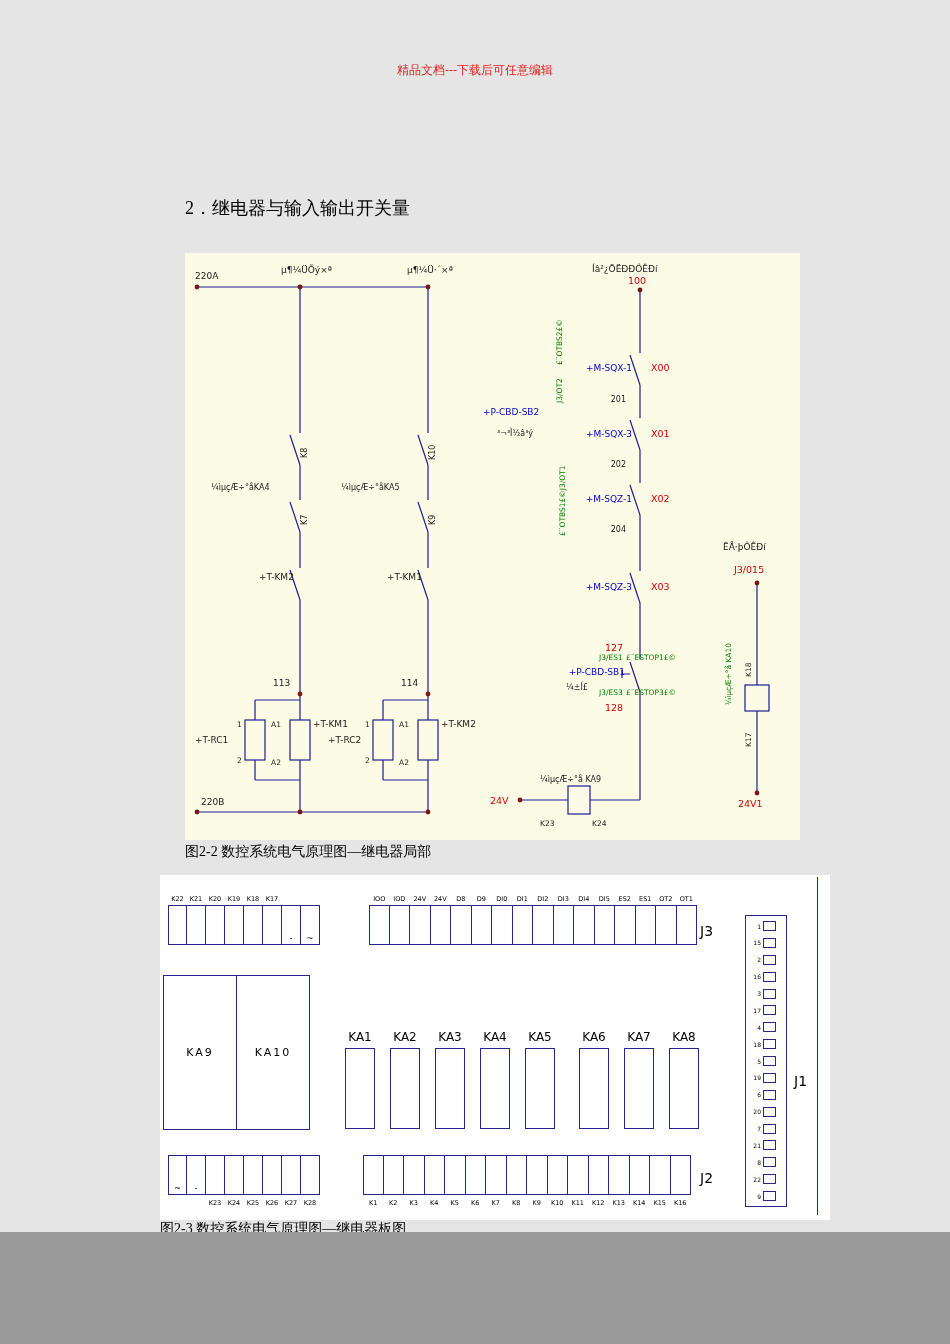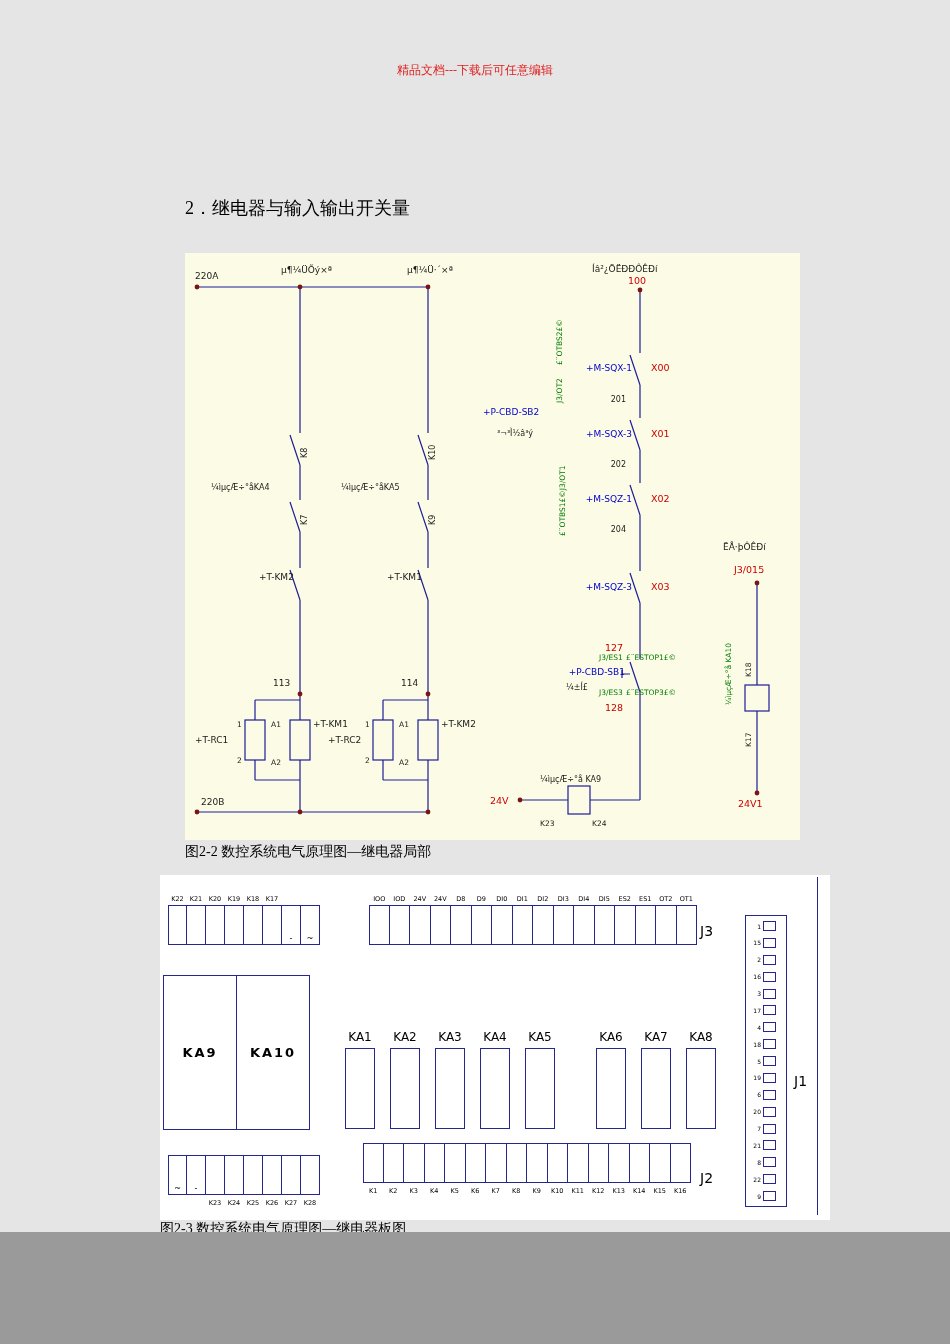--- a/index.html
+++ b/index.html
@@ -24,25 +24,25 @@
   #board{position:absolute;left:160px;top:875px;width:670px;height:345px;background:#fff;}
   .brow{position:absolute;display:flex;}
   .cell{width:19px;height:40px;border:1px solid #26268f;border-left:none;position:relative;background:#fff;}
   .cell:first-child{border-left:1px solid #26268f;}
   #j3row .cell,#j2row .cell{width:20.5px;}
   .tl{position:absolute;top:-11px;left:50%;transform:translateX(-50%);font-size:6.5px;white-space:nowrap;color:#000;}
   .bl{position:absolute;bottom:-13px;left:50%;transform:translateX(-50%);font-size:6.5px;white-space:nowrap;color:#000;}
   .mk{position:absolute;bottom:1px;width:100%;text-align:center;font-size:8px;color:#000;}
   #bigrelay{position:absolute;left:3px;top:100px;width:147px;height:155px;border:1px solid #26268f;display:flex;}
   #bigrelay .half{flex:1;border-right:1px solid #26268f;display:flex;align-items:center;justify-content:center;
-                  font-size:13px;letter-spacing:2px;color:#000;font-weight:bold;}
+                  font-size:11px;letter-spacing:2px;color:#000;}
   #bigrelay .half:last-child{border-right:none;}
   #midrelays{position:absolute;left:185px;top:173px;display:flex;}
   .relay{width:30px;height:81px;border:1px solid #26268f;margin-right:15px;position:relative;background:#fff;}
-  .relay:nth-child(6){margin-left:26px;}
+  .relay:nth-child(6){margin-left:9px;}
   .relay .tl{top:-19px;font-size:12px;}
   #j1{position:absolute;left:585px;top:40px;width:42px;height:292px;border:1.5px solid #26268f;
       padding:2px 3px;display:flex;flex-direction:column;justify-content:space-between;background:#fff;}
   .j1row{display:flex;align-items:center;height:16px;}
   .j1num{width:12px;font-size:6px;text-align:right;margin-right:2px;color:#000;}
   .j1box{width:13px;height:10px;border:1px solid #26268f;background:#fff;}
   .conn-label{position:absolute;font-size:14px;color:#000;}
   #rightline{position:absolute;left:657px;top:2px;height:338px;border-left:1.5px solid #26268f;}
 </style>
 </head>
@@ -381,21 +381,21 @@
         <div class="cell">
           <span class="bl">K26</span>
         </div>
         <div class="cell">
           <span class="bl">K27</span>
         </div>
         <div class="cell">
           <span class="bl">K28</span>
         </div>
       </div>
-    <div class="brow" id="j2row" style="left:203px;top:268px;">
+    <div class="brow" id="j2row" style="left:203px;top:280px;">
         <div class="cell">
           <span class="bl">K1</span>
         </div>
         <div class="cell">
           <span class="bl">K2</span>
         </div>
         <div class="cell">
           <span class="bl">K3</span>
         </div>
         <div class="cell">

